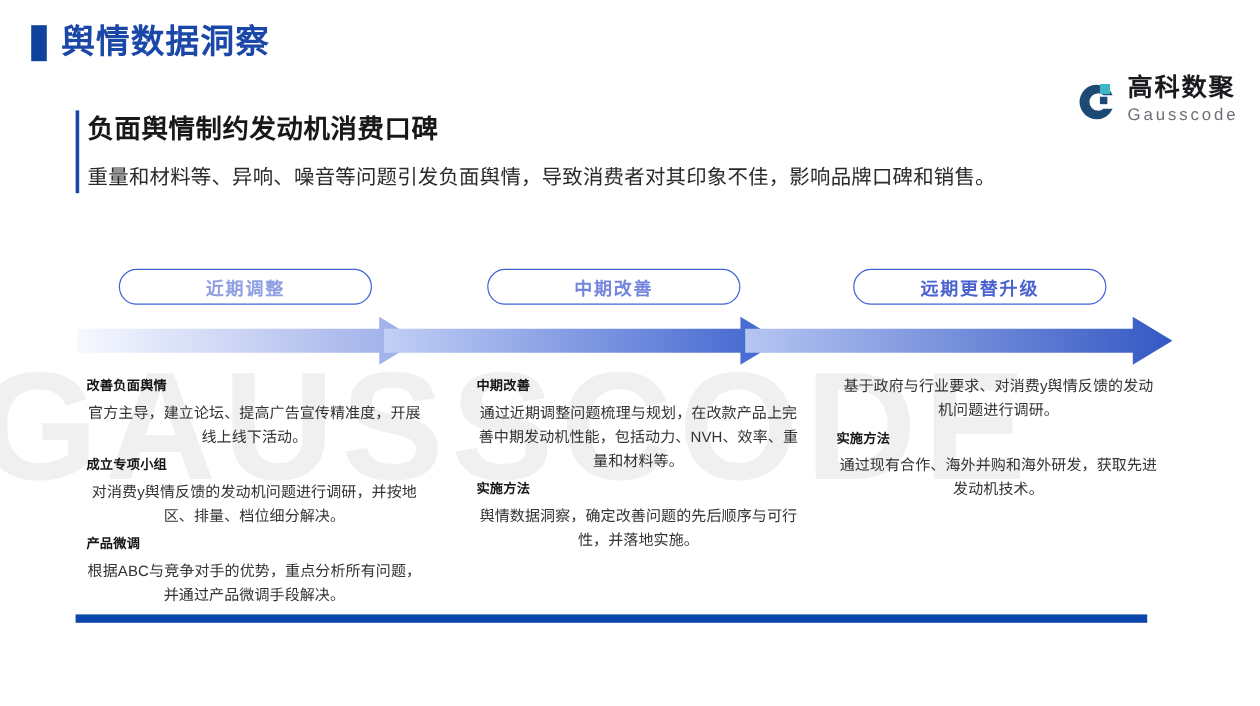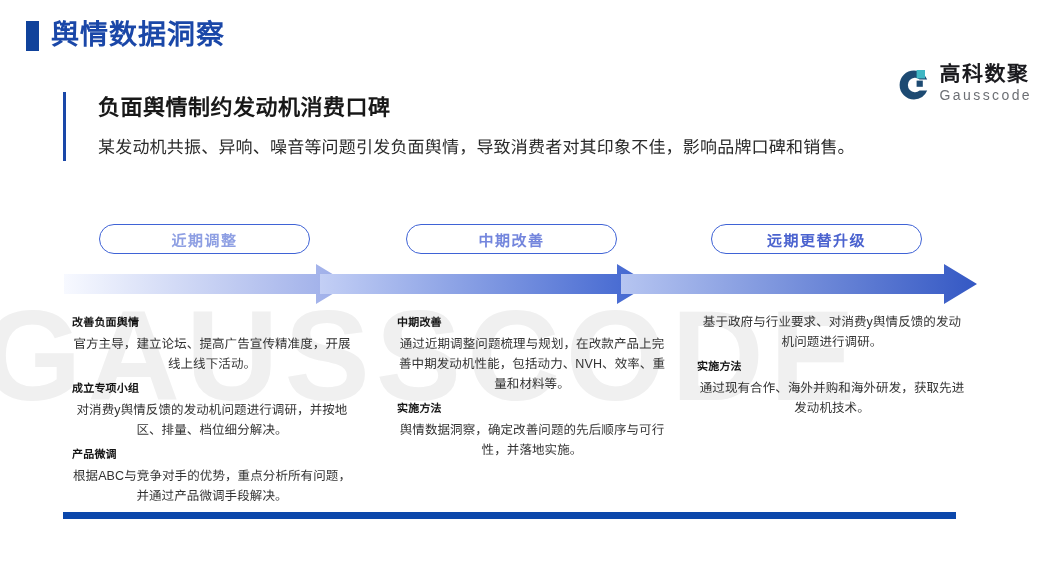--- a/index.html
+++ b/index.html
@@ -106,21 +106,21 @@
     margin-top: 4px;
     white-space: nowrap;
   }
 
   
   .lead {
     position: absolute;
     left: 63px;
     top: 92px;
     width: 900px;
-    padding-left: 32px;
+    padding-left: 7px;
     border-left: 3px solid #1a47a8;
     z-index: 3;
   }
   .lead-title {
     font-size: 22px;
     font-weight: 700;
     color: #181818;
     line-height: 32px;
     letter-spacing: 0.5px;
     margin: 0 0 11px 0;
@@ -233,21 +233,21 @@
       </div>
       <div class="logo-text">
         <span class="logo-cn">高科数聚</span>
         <span class="logo-en">Gausscode</span>
       </div>
     </div>
   </div>
 
   <div class="lead">
     <h1 class="lead-title">负面舆情制约发动机消费口碑</h1>
-    <p class="lead-sub">某发动机共振、异响、噪音等问题引发负面舆情，导致消费者对其印象不佳，影响品牌口碑和销售。</p>
+    <p class="lead-sub">重量和材料等、异响、噪音等问题引发负面舆情，导致消费者对其印象不佳，影响品牌口碑和销售。</p>
   </div>
 
   <div class="pill pill-1">
     <span>近期调整</span>
   </div>
   <div class="pill pill-3">
     <span>远期更替升级</span>
   </div>
   <div class="pill pill-2">
     <span>中期改善</span>

